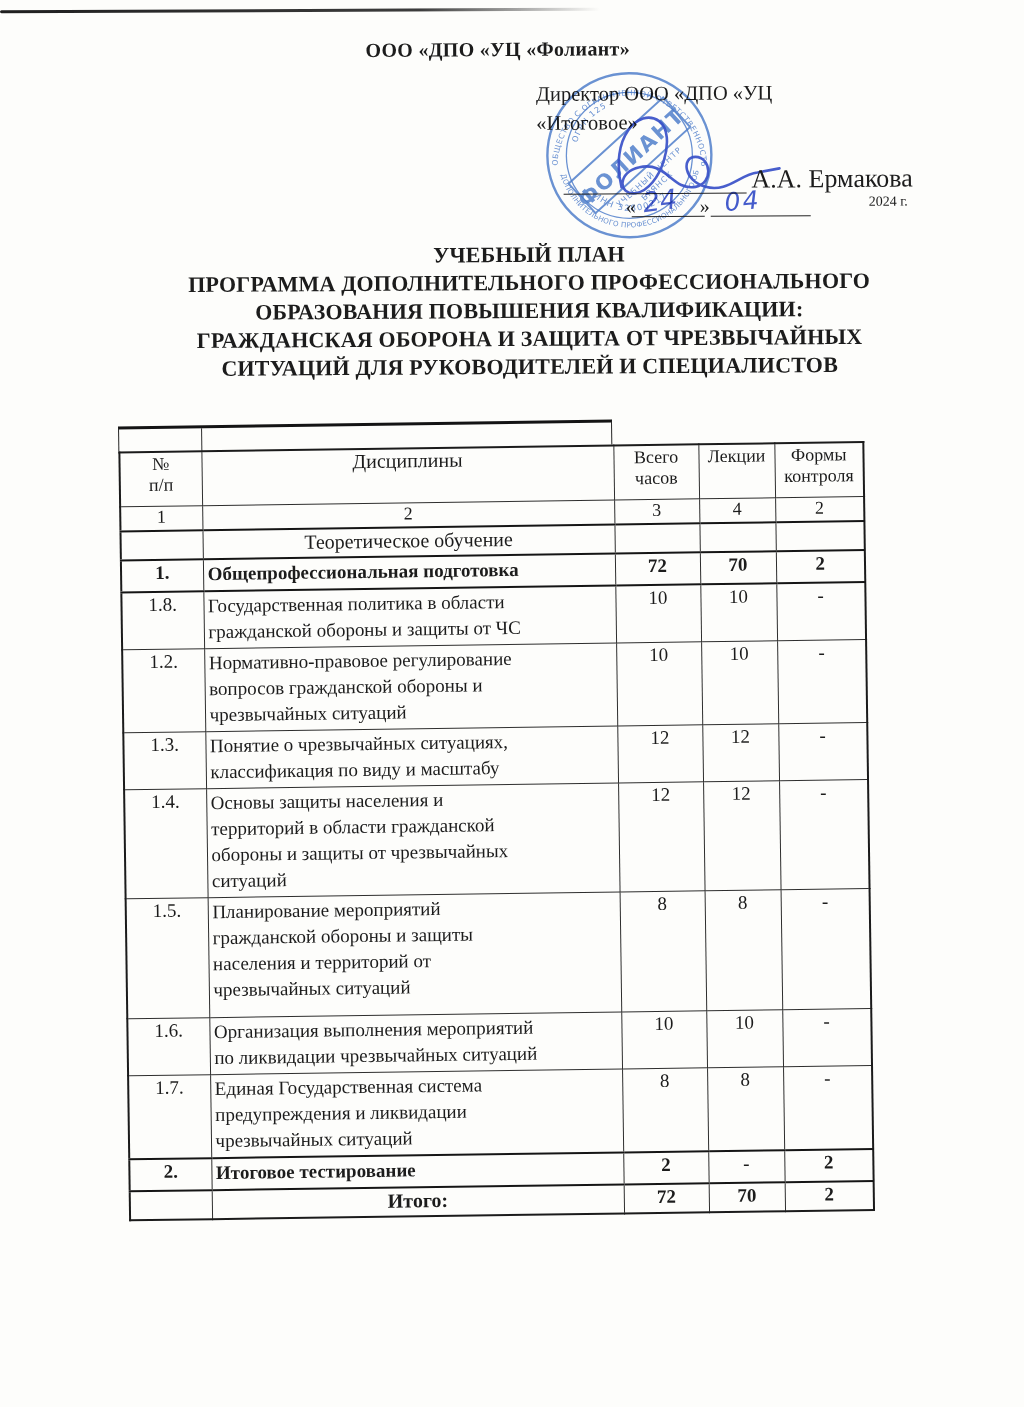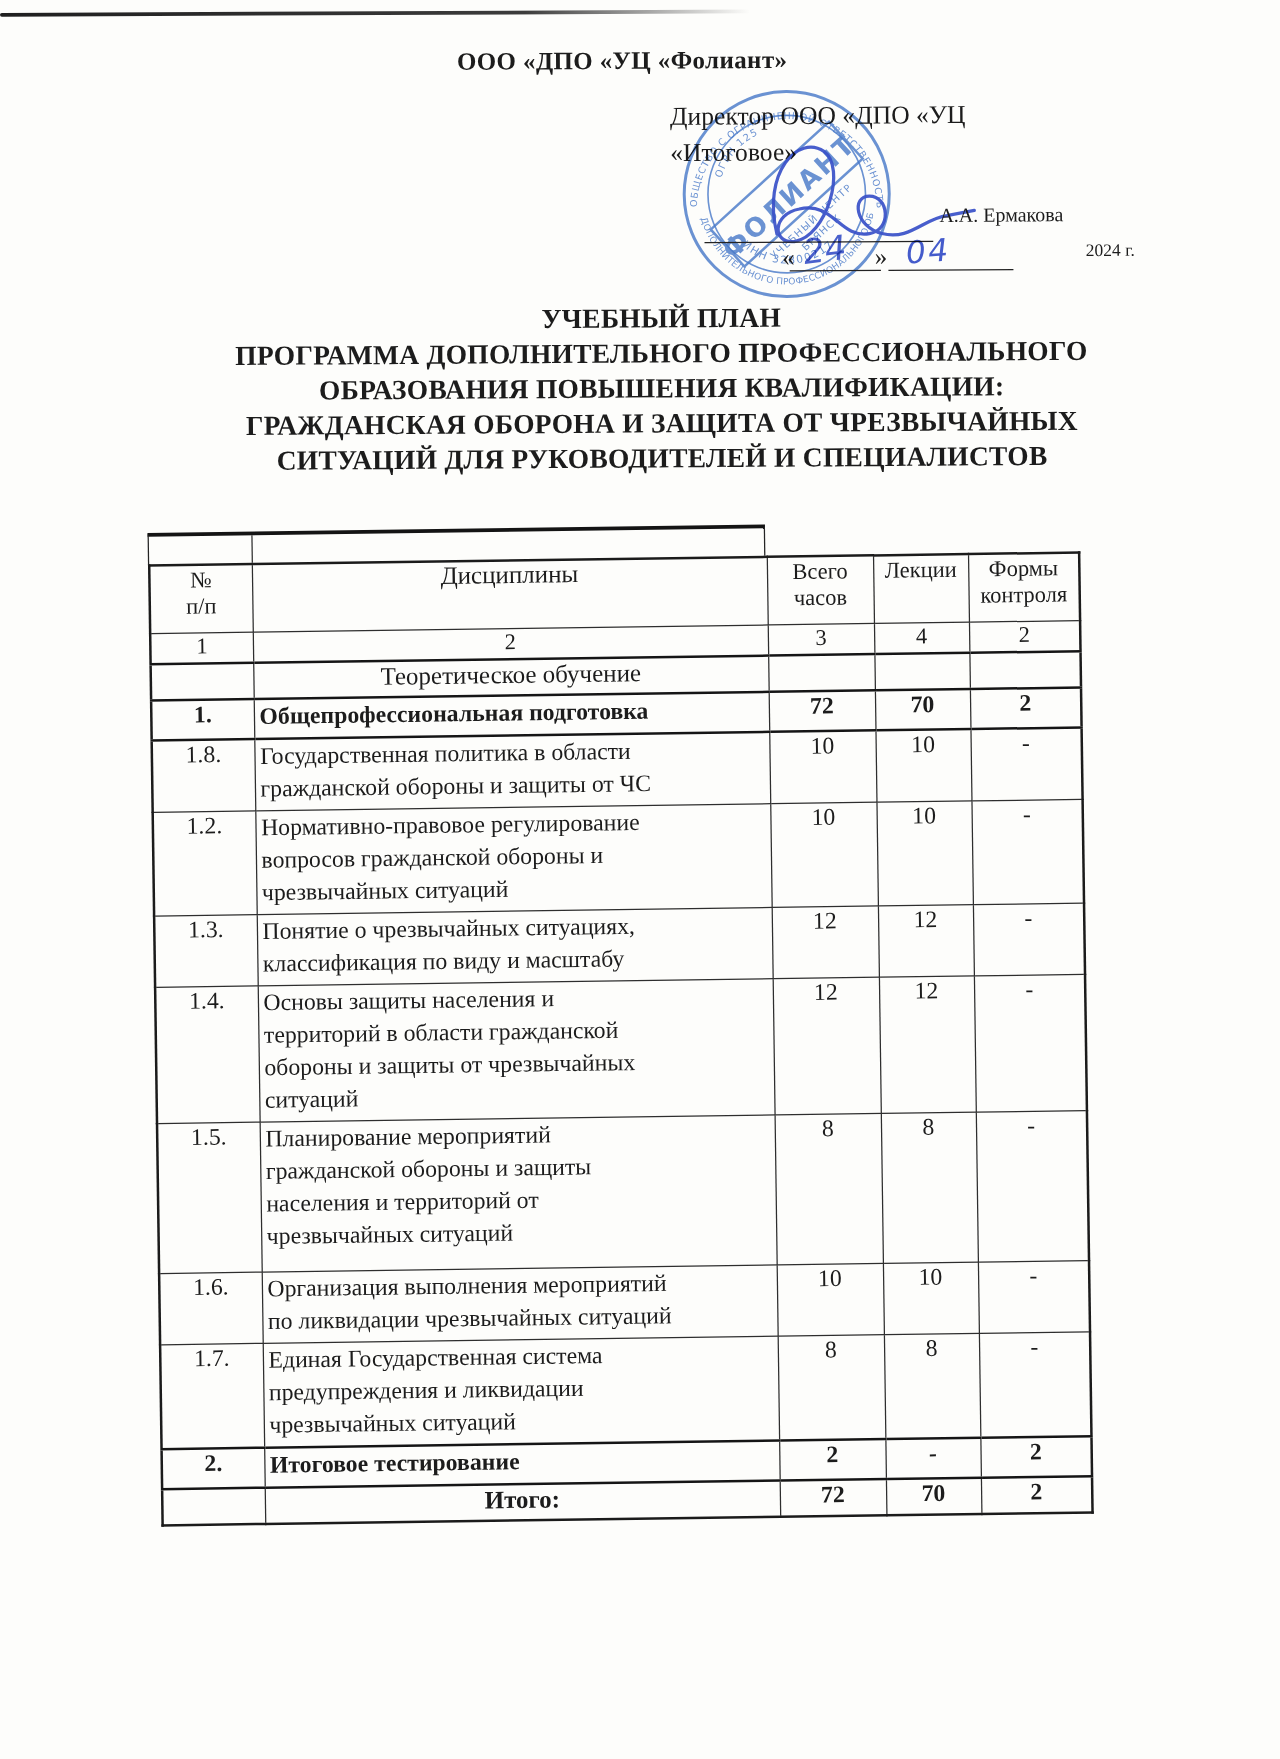--- a/index.html
+++ b/index.html
@@ -14,21 +14,21 @@
     transform:rotate(-0.25deg);
   }
   .doc{position:absolute;left:0;top:0;width:1024px;height:1407px;transform:rotate(-0.35deg);transform-origin:50% 30%;}
 
   .org-name{position:absolute;left:0;top:38px;width:1000px;text-align:center;
     font-weight:bold;font-size:20px;letter-spacing:.3px;}
 
   .approval{position:absolute;left:538px;top:80px;font-size:20.5px;line-height:28.5px;}
 
   .sig-line{position:absolute;left:565px;top:194px;width:183px;border-top:1.6px solid #232323;}
-  .signer{position:absolute;left:753px;top:166px;font-size:16px;}
+  .signer{position:absolute;left:753px;top:166px;font-size:26px;}
 
   .q{position:absolute;top:196px;font-size:20px;}
   .q-open{left:627px;} .q-close{left:701px;}
   .date-ul{position:absolute;top:217px;border-top:1.5px solid #232323;}
   .ul-day{left:633px;width:73px;} .ul-month{left:712px;width:100px;}
   .year{position:absolute;left:870px;top:196px;font-size:14px;}
 
   .hand{position:absolute;font-family:"DejaVu Sans",sans-serif;font-style:italic;
     color:#3a52c8;mix-blend-mode:multiply;}
   .hand-day{left:644px;top:186px;font-size:27px;transform:rotate(-7deg);opacity:.92;}

